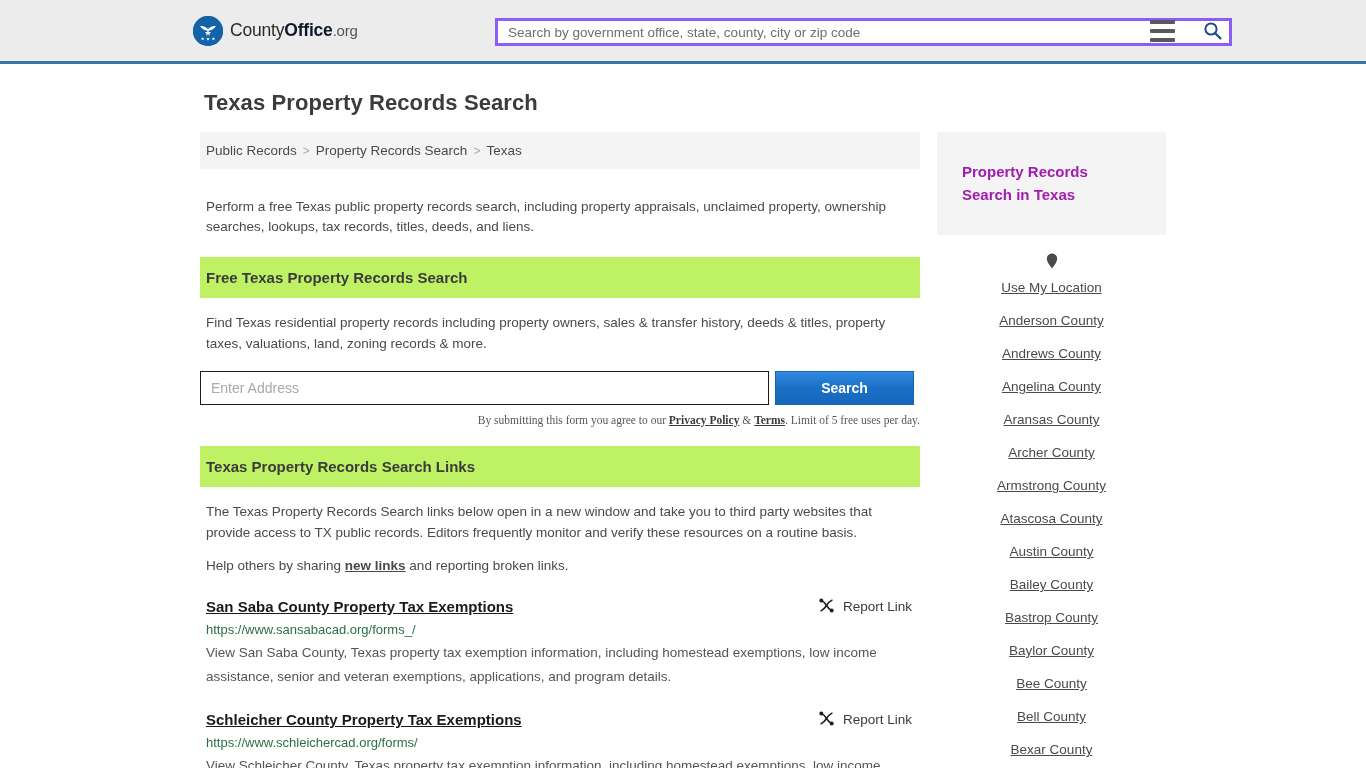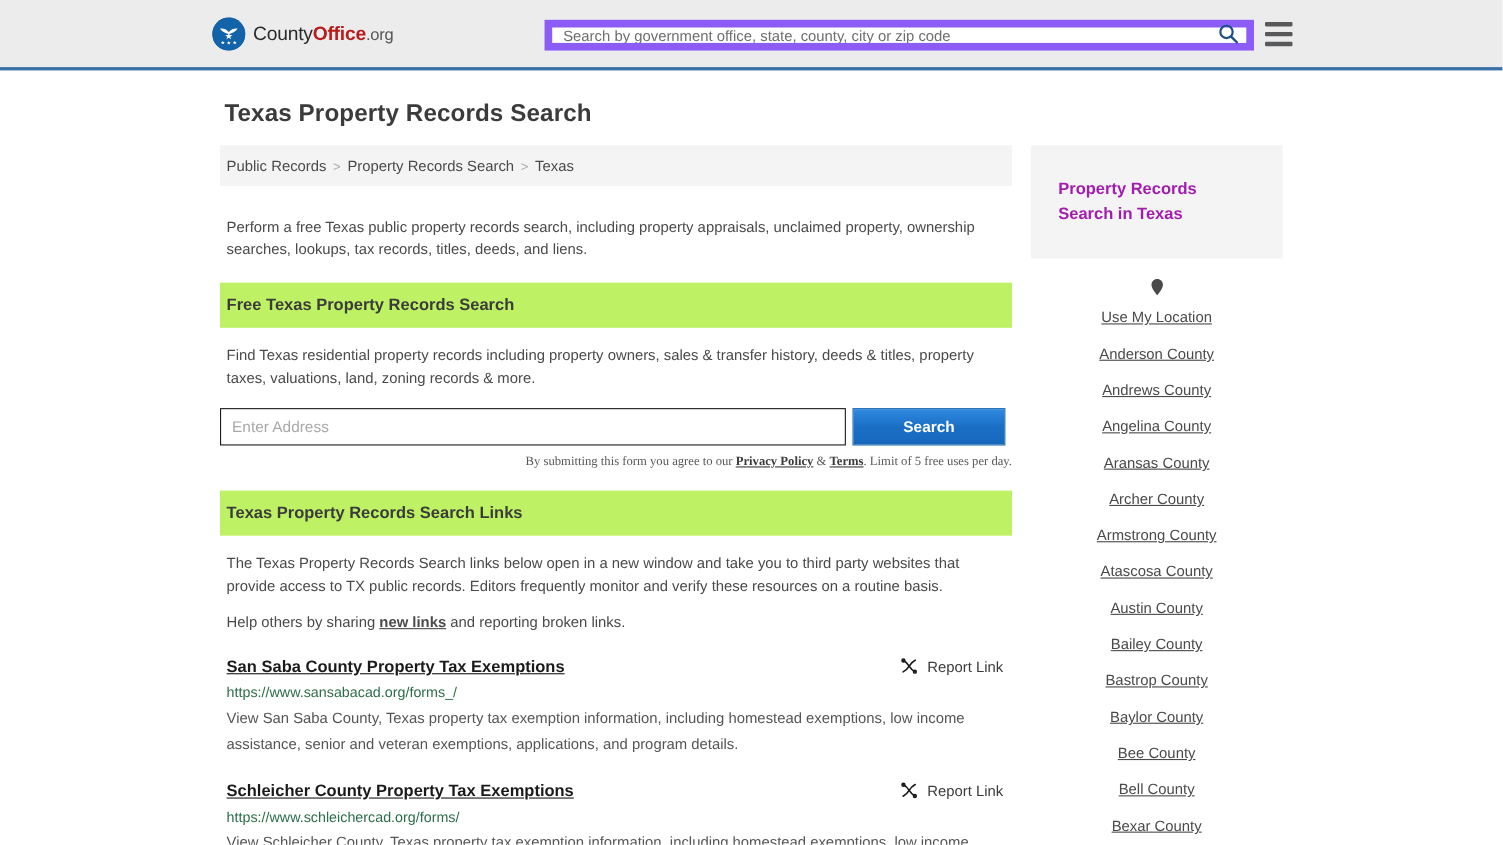--- a/index.html
+++ b/index.html
@@ -42,31 +42,31 @@
     display: block;
   }
   .brand-mark svg { display: block; }
   .brand-text {
     font-size: 17.5px;
     letter-spacing: -0.2px;
     white-space: nowrap;
     font-family: "Liberation Sans", sans-serif;
   }
   .brand-text .c1 { color: #2b2b2b; }
-  .brand-text .c2 { color: #b91c1c; font-weight: bold; }
+  .brand-text .c2 { color: #0f172a; font-weight: bold; }
   .brand-text .c3 { color: #555555; font-size: 15px; }
 
   .search-wrap {
     position: absolute;
     left: 495px;
     top: 18px;
-    width: 645px;
+    width: 737px;
     height: 28px;
     background: #ffffff;
-    border: 7px solid #8b5cf6;
+    border: 3px solid #8b5cf6;
     display: flex;
     align-items: flex-start;
   }
   .search-wrap input {
     flex: 1;
     height: 100%;
     border: 0;
     outline: none;
     background: transparent;
     padding: 0 10px;

